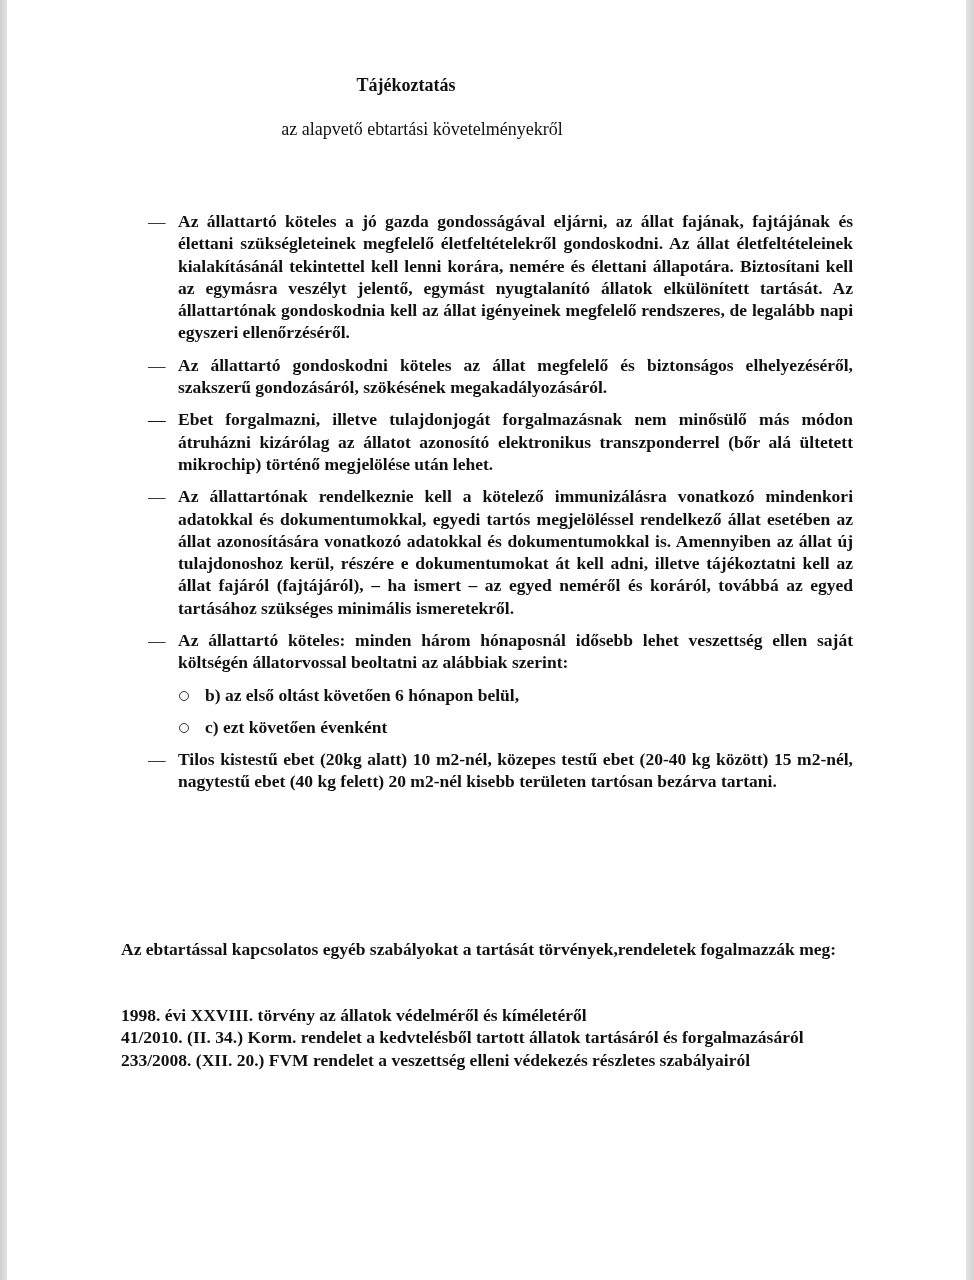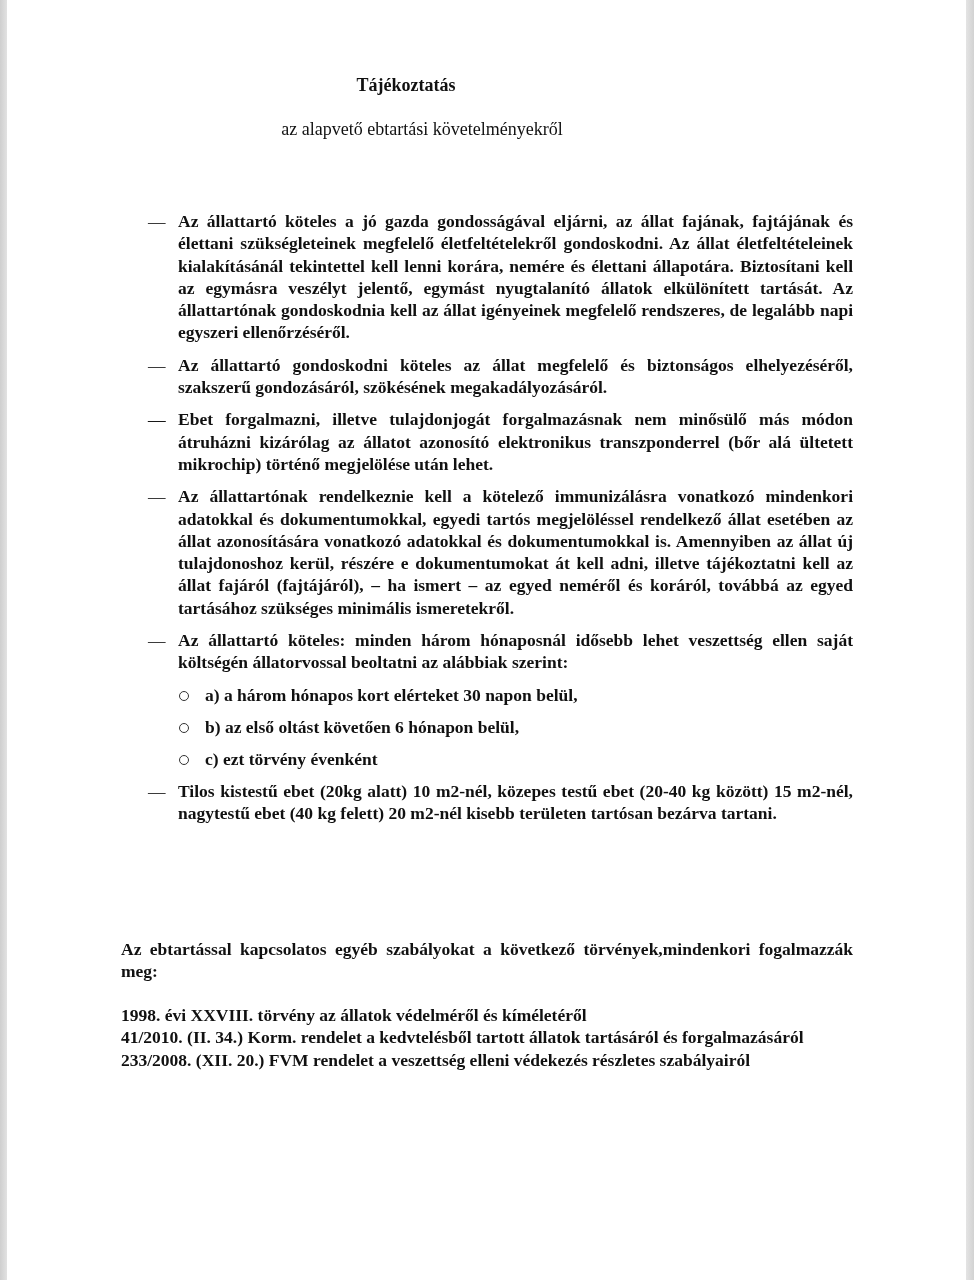--- a/index.html
+++ b/index.html
@@ -88,36 +88,32 @@
     <span class="dash">—</span>
     <span>Az állattartónak rendelkeznie kell a kötelező immunizálásra vonatkozó mindenkori adatokkal és dokumentumokkal, egyedi tartós megjelöléssel rendelkező állat esetében az állat azonosítására vonatkozó adatokkal és dokumentumokkal is. Amennyiben az állat új tulajdonoshoz kerül, részére e dokumentumokat át kell adni, illetve tájékoztatni kell az állat fajáról (fajtájáról), – ha ismert – az egyed neméről és koráról, továbbá az egyed tartásához szükséges minimális ismeretekről.</span>
   </div>
   <div class="item" style="margin-bottom:0;">
     <span class="dash">—</span>
     <span>Az állattartó köteles: minden három hónaposnál idősebb lehet veszettség ellen saját költségén állatorvossal beoltatni az alábbiak szerint:</span>
   </div>
   <div class="sublist">
     <div class="sub">
       <span class="circle"></span>
-      <span>a) a három hónapos kort elérteket 30 napon belül,</span>
-    </div>
-    <div class="sub">
-      <span class="circle"></span>
       <span>b) az első oltást követően 6 hónapon belül,</span>
     </div>
     <div class="sub">
       <span class="circle"></span>
-      <span>c) ezt törvény évenként</span>
+      <span>c) ezt követően évenként</span>
     </div>
   </div>
   <div class="item">
     <span class="dash">—</span>
     <span>Tilos kistestű ebet (20kg alatt) 10 m2-nél, közepes testű ebet (20-40 kg között) 15 m2-nél, nagytestű ebet (40 kg felett) 20 m2-nél kisebb területen tartósan bezárva tartani.</span>
   </div>
 </div>
 
-<div class="outro">Az ebtartással kapcsolatos egyéb szabályokat a következő törvények,mindenkori fogalmazzák meg:</div>
+<div class="outro">Az ebtartással kapcsolatos egyéb szabályokat a tartását törvények,rendeletek fogalmazzák meg:</div>
 
 <div class="laws">
   <div class="law">1998. évi XXVIII. törvény az állatok védelméről és kíméletéről</div>
   <div class="law">41/2010. (II. 34.) Korm. rendelet a kedvtelésből tartott állatok tartásáról és forgalmazásáról</div>
   <div class="law">233/2008. (XII. 20.) FVM rendelet a veszettség elleni védekezés részletes szabályairól</div>
 </div>
 
 </body></html>

